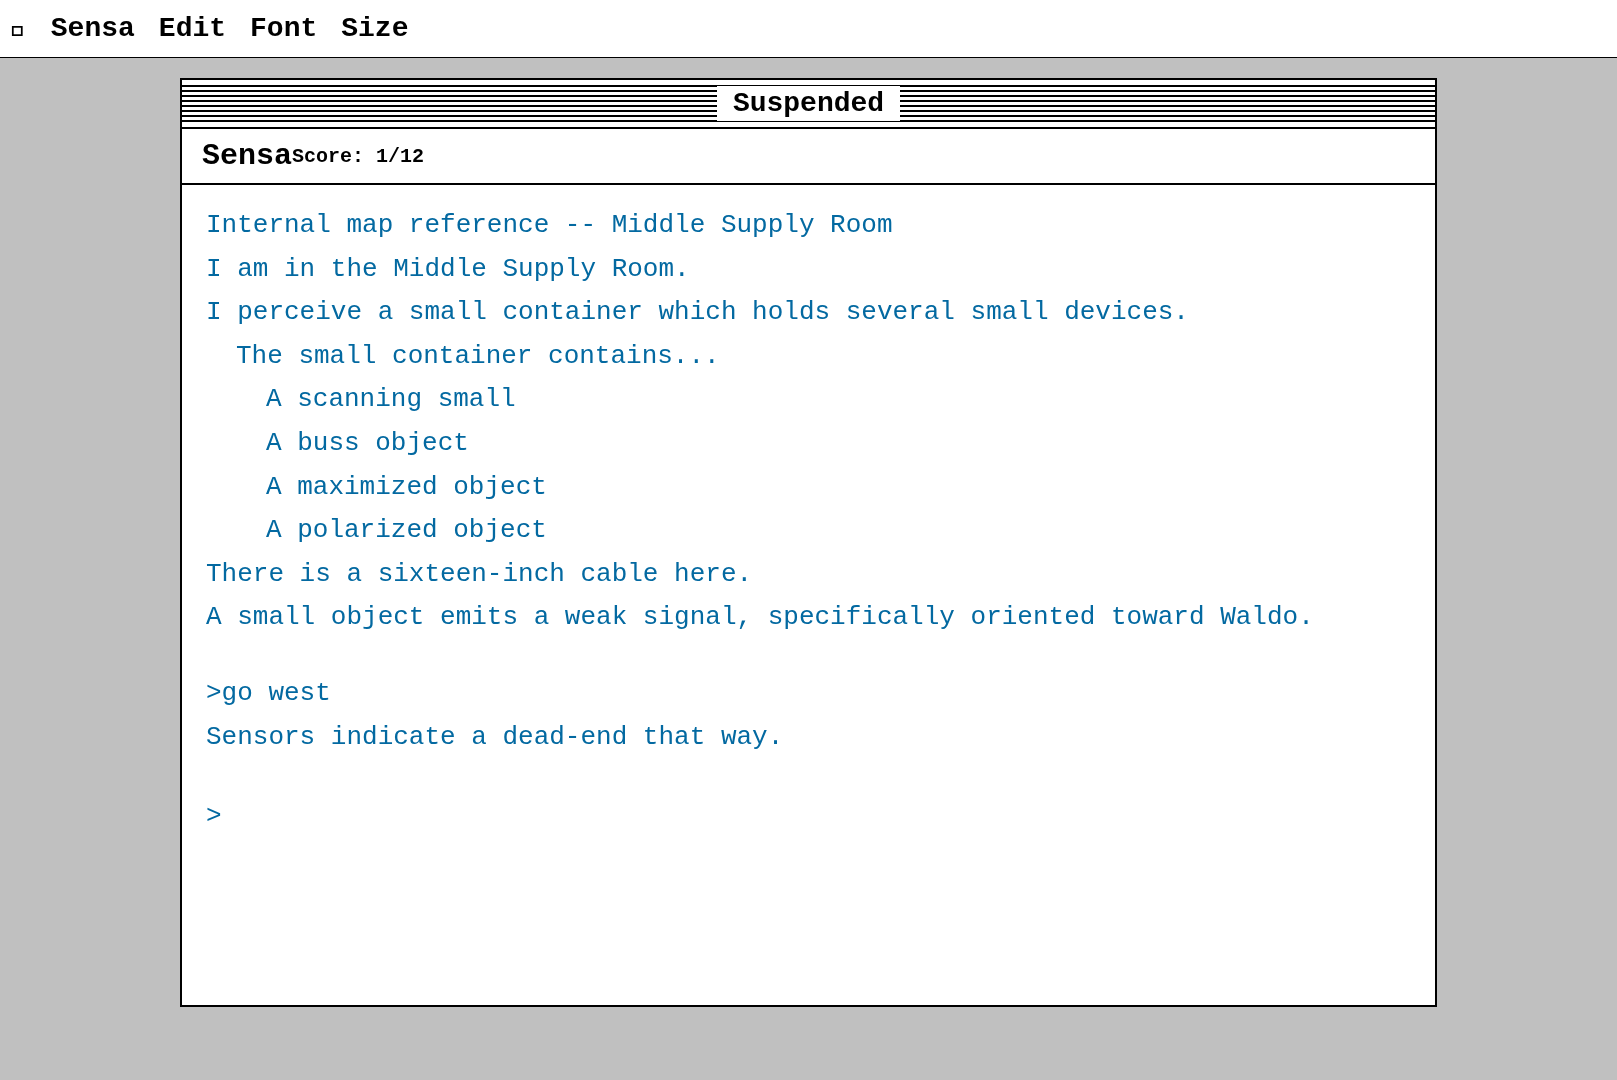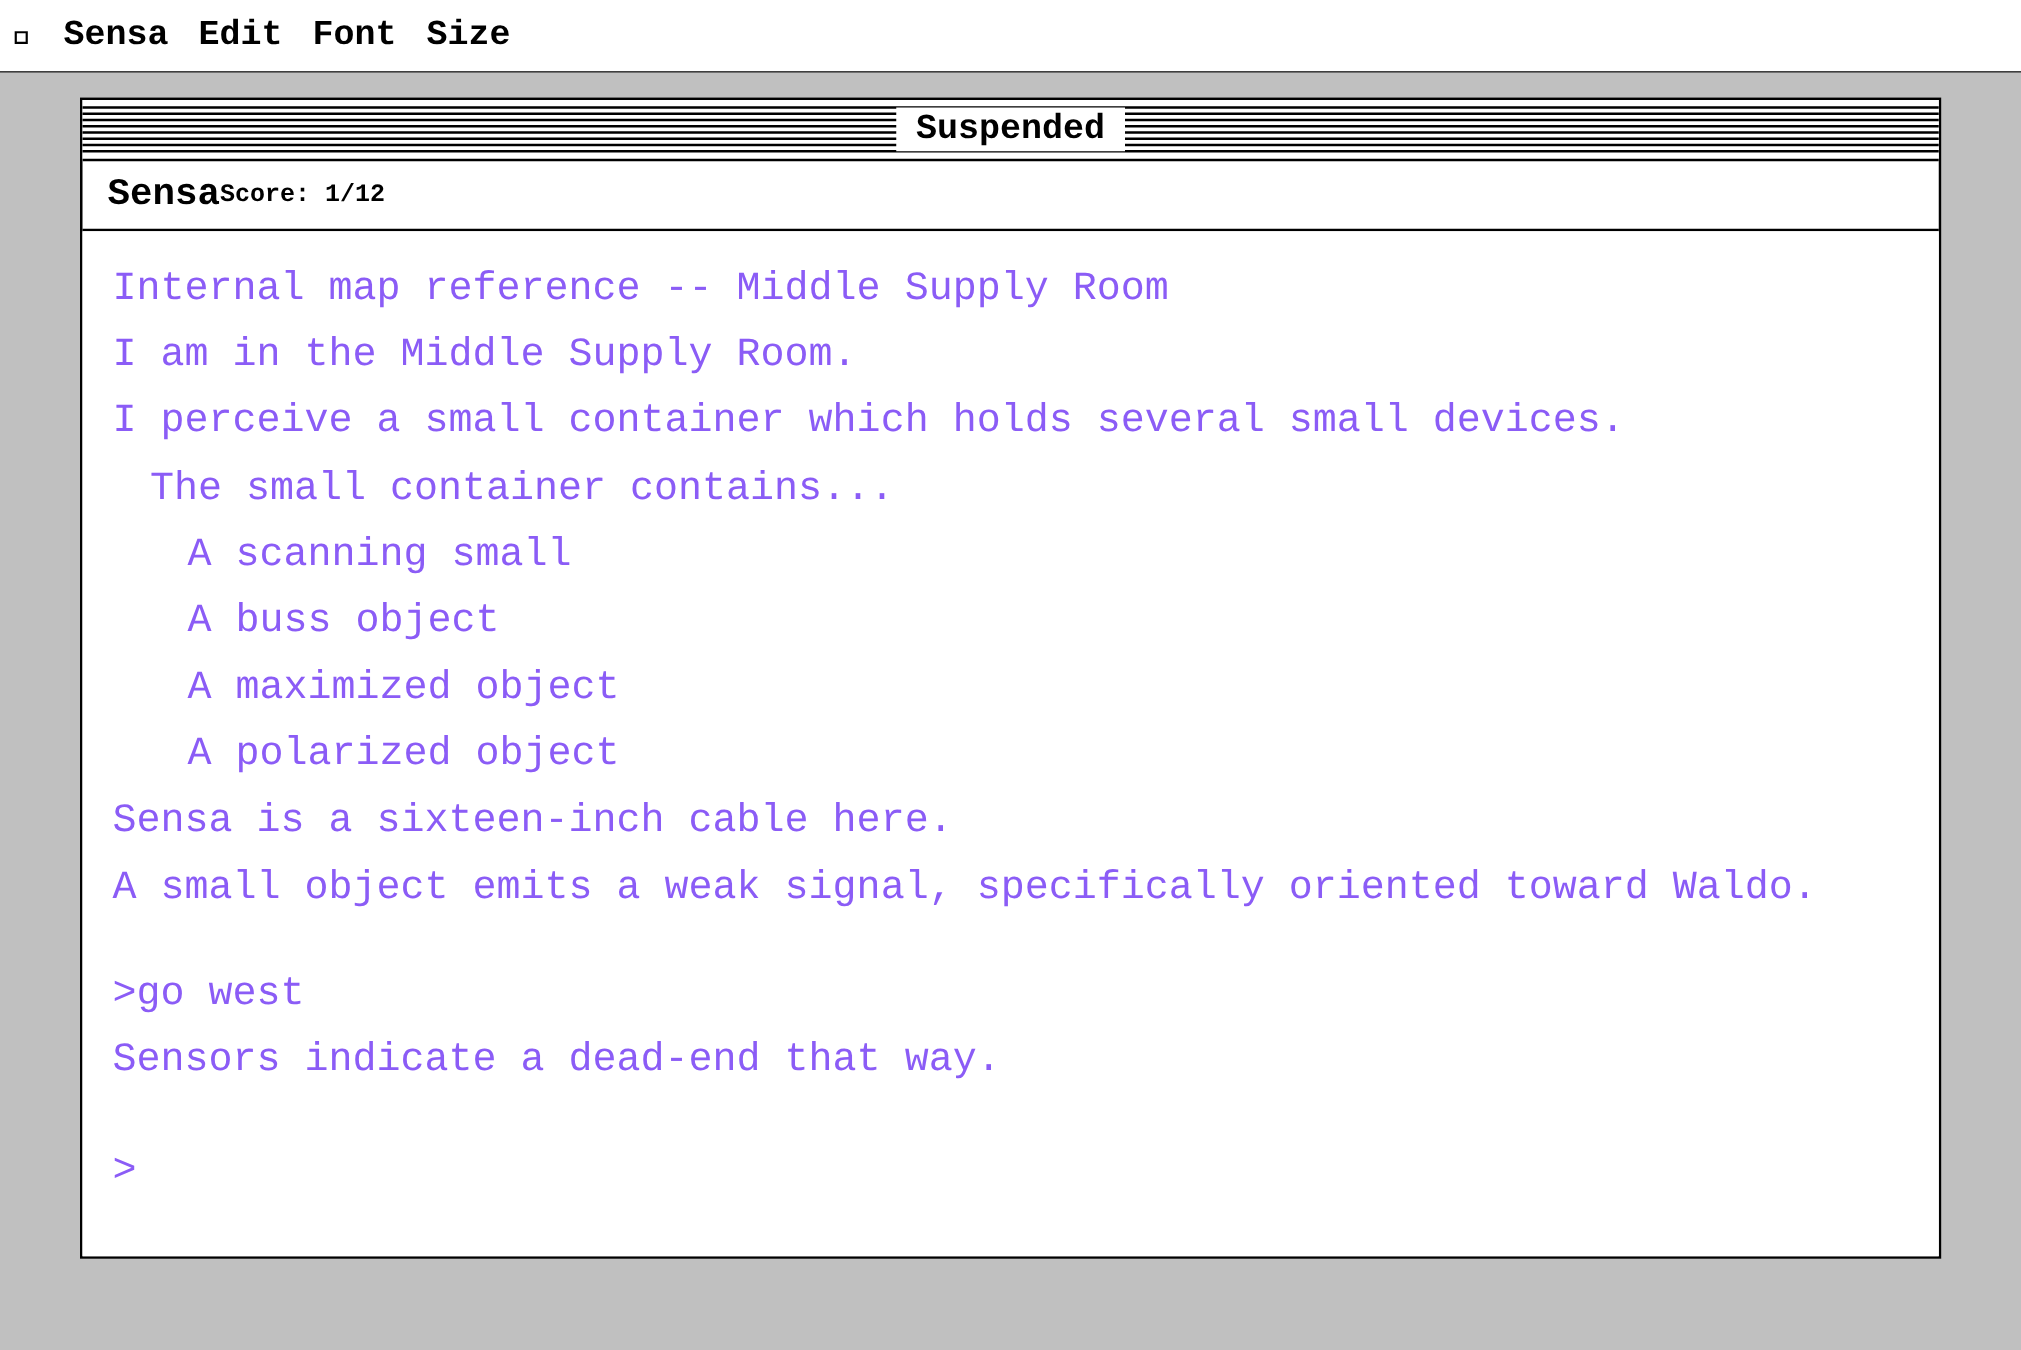--- a/index.html
+++ b/index.html
@@ -38,21 +38,21 @@
       cursor: default;
     }
 
     .apple-menu {
       font-size: 28px;
       font-weight: bold;
     }
 
     
     .window {
-      width: 1489px;
+      width: 1257px;
       border: 2px solid #000;
       background: #ffffff;
       margin-top: 20px;
     }
 
     
     .title-bar {
       background: #ffffff;
       border-bottom: 2px solid #000;
       display: flex;
@@ -113,24 +113,24 @@
     }
 
     
     .game-content {
       padding: 20px 24px;
       background: #ffffff;
       min-height: 820px;
     }
 
     .game-text {
-      font-size: 32px;
+      font-size: 26px;
       font-family: 'Courier New', Courier, monospace;
       line-height: 1.6;
-      color: #8b5cf6;
+      color: #0369a1;
     }
 
     .line {
       display: block;
       margin-bottom: 2px;
     }
 
     .indent1 {
       padding-left: 30px;
     }
@@ -184,21 +184,21 @@
   <div class="game-content">
     <div class="game-text">
       <span class="line">Internal map reference -- Middle Supply Room</span>
       <span class="line">I am in the Middle Supply Room.</span>
       <span class="line">I perceive a small container which holds several small devices.</span>
       <span class="line indent1">  The small container contains...</span>
       <span class="line indent2">    A scanning small</span>
       <span class="line indent2">    A buss object</span>
       <span class="line indent2">    A maximized object</span>
       <span class="line indent2">    A polarized object</span>
-      <span class="line">Sensa is a sixteen-inch cable here.</span>
+      <span class="line">There is a sixteen-inch cable here.</span>
       <span class="line">A small object emits a weak signal, specifically oriented toward Waldo.</span>
       <span class="blank-line"></span>
       <span class="line">&gt;go west</span>
       <span class="line">Sensors indicate a dead-end that way.</span>
       <span class="blank-line"></span>
       <span class="prompt-line">&gt;</span>
     </div>
   </div>
 
 </div>

